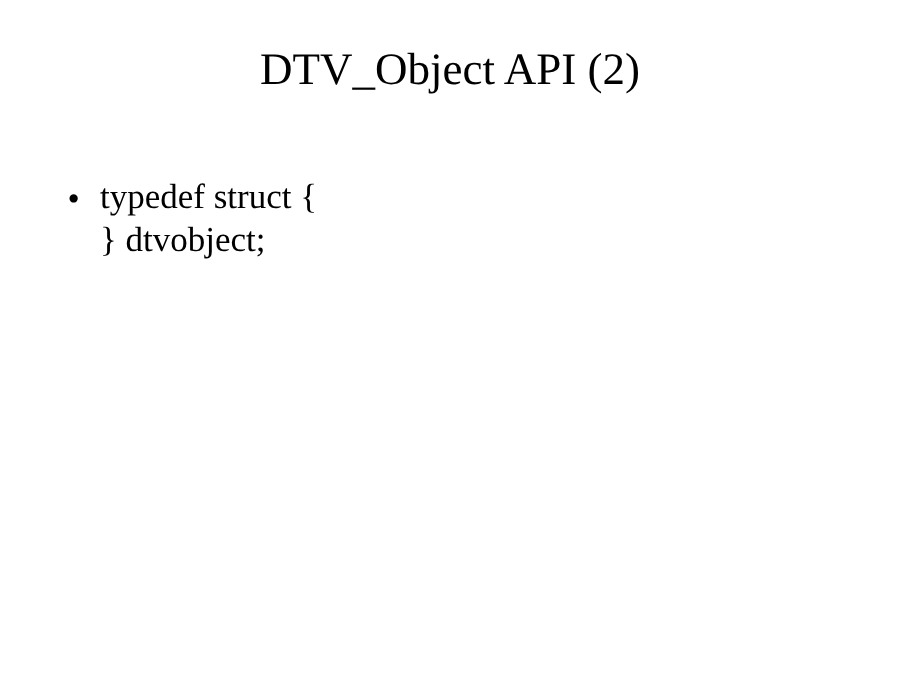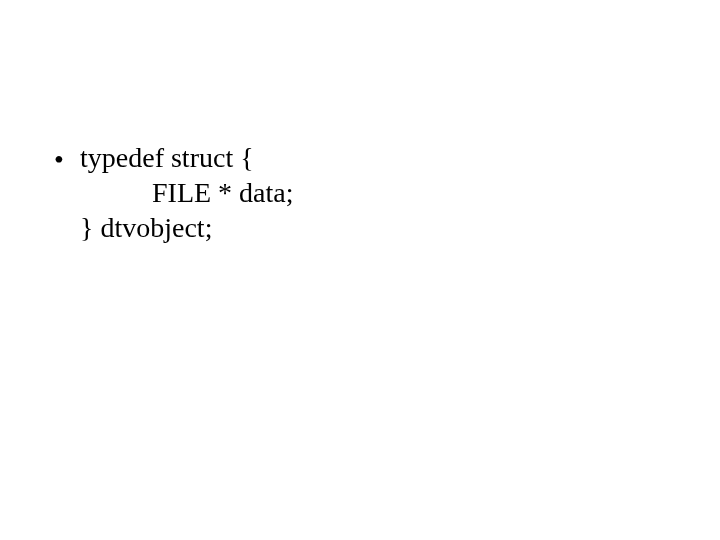--- a/index.html
+++ b/index.html
@@ -49,27 +49,27 @@
   }
   .indent {
     padding-left: 72px;
   }
 </style>
 </head>
 <body>
 
 <div class="slide">
 
+  <div class="title">DTV_Object API (2)</div>
 
   <div class="body">
 
     <div class="bullet-row">
       <div class="bullet-dot">•</div>
       <div class="bullet-text">
         <div>typedef struct {</div>
-        <div class="indent">FILE * data;</div>
         <div>} dtvobject;</div>
       </div>
     </div>
 
   </div>
 
 </div>
 
 </body></html>

